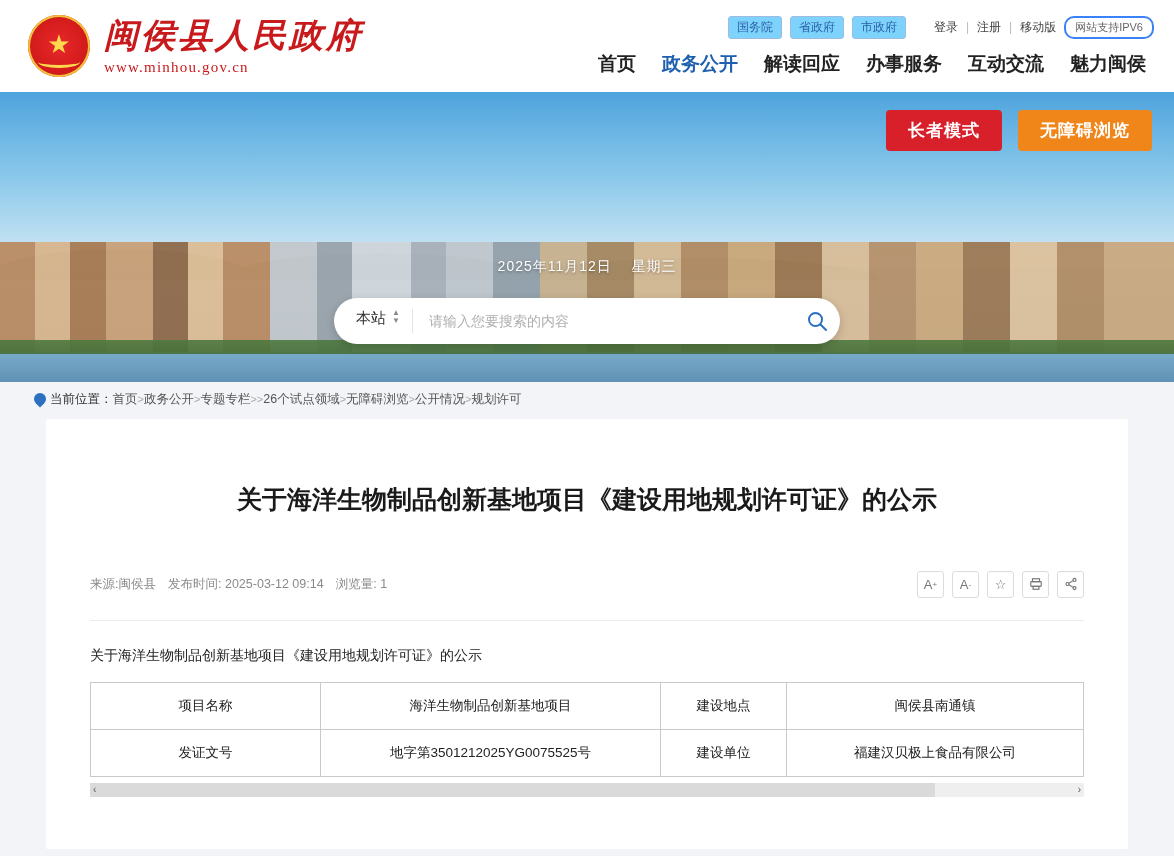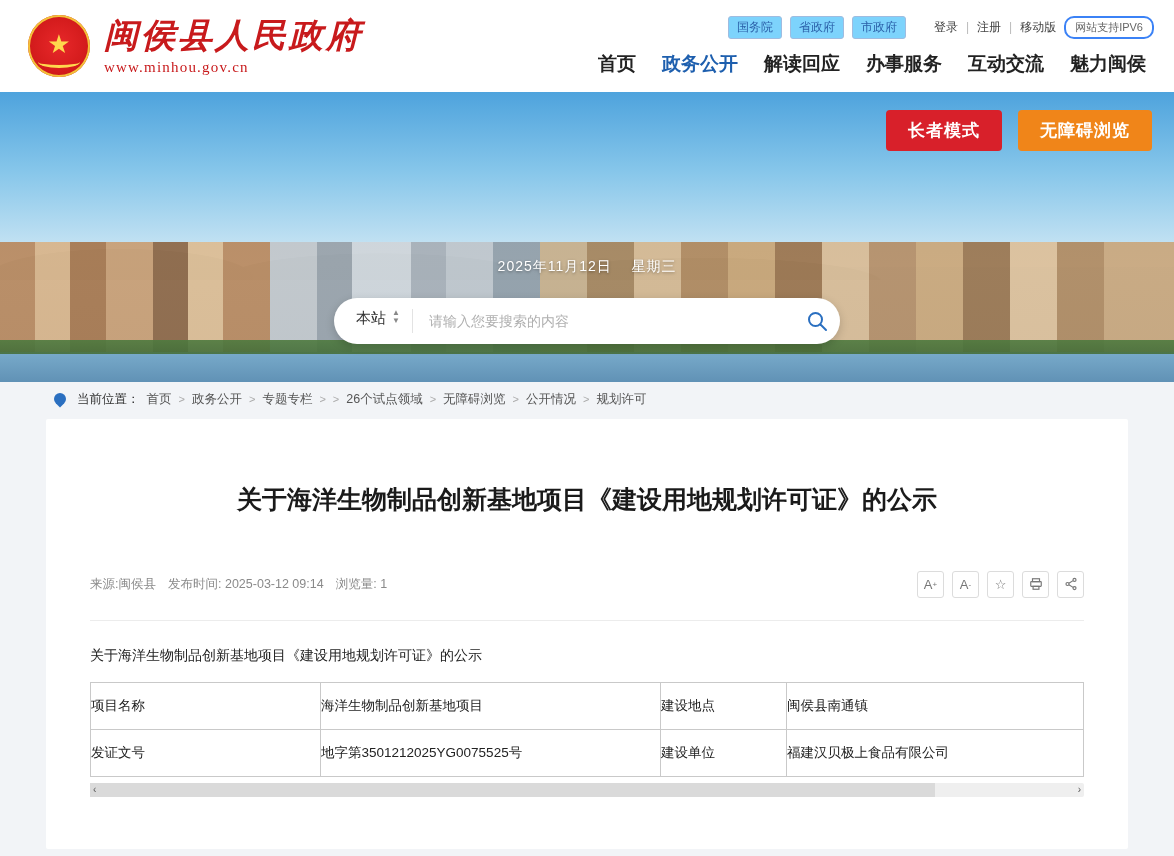--- a/index.html
+++ b/index.html
@@ -219,24 +219,23 @@
     width: 46px; height: 46px;
     display: flex; align-items: center; justify-content: center;
     cursor: pointer;
   }
 
   
   .crumbbar {
     height: 34px;
     display: flex;
     align-items: center;
-    padding-left: 54px;
+    padding-left: 34px;
     font-size: 12.5px;
     color: #555;
-    gap: 7px;
     background: #f2f4f7;
   }
   .pin {
     width: 12px; height: 12px;
     background: #2a6fc0;
     border-radius: 50% 50% 50% 0;
     transform: rotate(-45deg);
     display: inline-block;
     margin-right: 4px;
   }
@@ -299,22 +298,22 @@
   table.doc {
     width: 100%;
     border-collapse: collapse;
     font-size: 13.5px;
     color: #222;
     table-layout: fixed;
   }
   table.doc td {
     border: 1px solid #c9c9c9;
     height: 47px;
-    text-align: left;
-    padding: 4px 0;
+    text-align: center;
+    padding: 4px 14px;
   }
   table.doc tr td:nth-child(1) { width: 230px; }
   table.doc tr td:nth-child(2) { width: 340px; }
   table.doc tr td:nth-child(3) { width: 126px; }
 
   .hscroll {
     margin-top: 6px;
     height: 14px;
     background: #efefef;
     display: flex;

